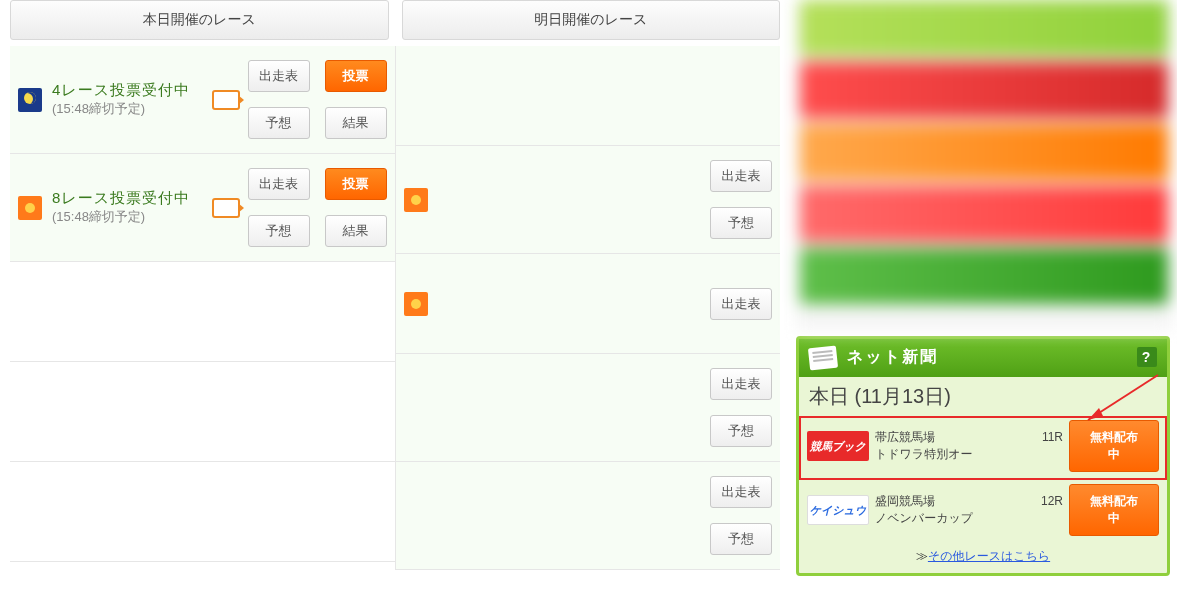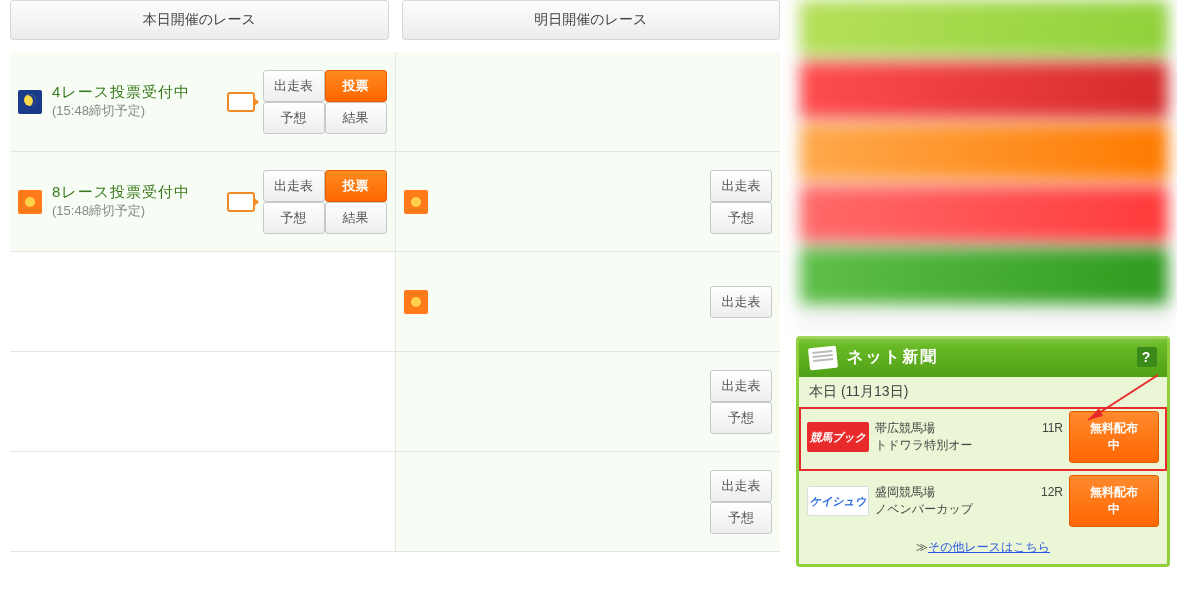--- a/index.html
+++ b/index.html
@@ -1,53 +1,53 @@
 <!DOCTYPE html>
 <html><head>
 <meta charset="utf-8">
 <style>
 *{box-sizing:border-box;margin:0;padding:0}
 body{font-family:"Meiryo","Hiragino Kaku Gothic Pro",sans-serif;font-size:13px;color:#333;background:#fff}
 .container{width:1177px;height:596px;position:relative;display:flex}
 .main{width:790px;padding:0 10px}
-.tabs{display:flex;gap:13px;margin-bottom:12px}
+.tabs{display:flex;gap:13px;margin-bottom:6px}
 .tab{flex:1;text-align:center;padding:10px 0;background:linear-gradient(#fdfdfd,#ececec);border:1px solid #d8d8d8;border-radius:3px;font-size:14px;color:#444}
 .cols{display:flex}
 .col{flex:1}
 .sep{width:1px;background:#e6e6e6}
 .row{display:flex;align-items:center;padding:14px 8px;border-bottom:1px solid #e6e6e6;min-height:100px;background:#f7fdf5}
 .row.empty-left{background:#fff}
 .ico{width:24px;height:24px;margin-right:10px;flex:0 0 24px;border-radius:2px}
 .ico-moon{background:#1a3a8a;position:relative}
 .ico-moon:after{content:"";position:absolute;width:12px;height:12px;border-radius:50%;background:#f7d94c;top:4px;left:6px;box-shadow:inset -3px 1px 0 #1a3a8a}
 .ico-sun{background:#ff7a1a;position:relative}
 .ico-sun:after{content:"";position:absolute;width:10px;height:10px;border-radius:50%;background:#ffd24a;top:7px;left:7px}
 .info{flex:1}
 .title{font-size:15px;color:#3a7a1e;letter-spacing:1px}
 .sub{font-size:13px;color:#888;margin-top:0}
 .camera{width:28px;height:20px;margin:0 8px;background:#fff;border:2px solid #f08a24;border-radius:3px;position:relative;flex:0 0 28px}
 .camera:after{content:"";position:absolute;right:-6px;top:3px;width:0;height:0;border-top:5px solid transparent;border-bottom:5px solid transparent;border-left:6px solid #f08a24}
-.btns{display:grid;grid-template-columns:auto auto;gap:0;flex:0 0 auto}
+.btns{display:grid;grid-template-columns:auto auto;gap:15px;flex:0 0 auto}
 .btns.one{grid-template-columns:auto}
 .btn{min-width:62px;padding:6px 10px;text-align:center;background:linear-gradient(#fff,#eee);border:1px solid #c8c8c8;border-radius:3px;font-size:13px;color:#555;cursor:pointer}
 .btn.orange{background:linear-gradient(#ff8a1e,#ff6600);border:1px solid #e85a00;color:#fff;font-weight:bold}
 .side{width:380px;padding-left:6px}
 .ads{width:376px;height:330px;background:#f5f5f5;position:relative;overflow:hidden;filter:blur(8px)}
 .ad{position:absolute;left:4px;right:4px;height:56px;border-radius:4px}
 .ad1{top:0;background:linear-gradient(90deg,#b5e05a,#8fd13a)}
 .ad2{top:62px;background:linear-gradient(90deg,#ff4d4d,#d52a2a)}
 .ad3{top:124px;background:linear-gradient(90deg,#ffa94d,#ff7a00)}
 .ad4{top:186px;background:linear-gradient(90deg,#ff6a6a,#ff3a3a)}
 .ad5{top:248px;background:linear-gradient(90deg,#5fbf4a,#2e9a1e)}
 .newsbox{border:3px solid #8fcf3c;border-radius:4px;margin-top:6px;background:#eaf6d5}
 .newshdr{background:linear-gradient(#6fbf2a,#4fa015);color:#fff;padding:8px 10px;display:flex;font-size:16px;font-weight:bold;letter-spacing:2px}
 .newshdr .nicon{width:28px;height:22px;background:#fff;margin-right:10px;border-radius:2px;position:relative;transform:rotate(-6deg)}
 .newshdr .nicon:before{content:"";position:absolute;top:4px;left:4px;right:4px;height:2px;background:#bbb;box-shadow:0 4px 0 #bbb,0 8px 0 #bbb}
 .help{margin-left:auto;width:20px;height:20px;background:#3a8a1a;color:#fff;text-align:center;line-height:20px;border-radius:2px;font-size:14px;font-weight:bold}
-.date{padding:6px 10px;font-size:14px;color:#444}
+.date{padding:6px 10px;font-size:20px;color:#444}
 .nitem{display:flex;align-items:center;padding:4px 8px 8px;gap:6px}
 .nlogo{width:62px;height:30px;flex:0 0 62px;display:flex;align-items:center;justify-content:center;font-size:11px;font-weight:bold;font-style:italic;border-radius:2px}
 .nlogo.red{background:#e82a2a;color:#fff}
 .nlogo.blue{background:#fff;color:#2a6adf;border:1px solid #ddd}
 .ntext{flex:1;font-size:12px;color:#444;line-height:1.4}
 .nrow{display:flex;justify-content:space-between}
 .nbtn{flex:0 0 90px;padding:8px 17px;text-align:center;background:linear-gradient(#ff8a2e,#ff6600);border:1px solid #e85a00;border-radius:3px;color:#fff;font-size:12px;font-weight:bold}
 .nitem.hl{outline:2px solid #e82a2a;outline-offset:-2px}
 .morelink{text-align:center;padding:4px 10px 8px;font-size:12px}
 .morelink a{color:#2a5adf;text-decoration:underline}

